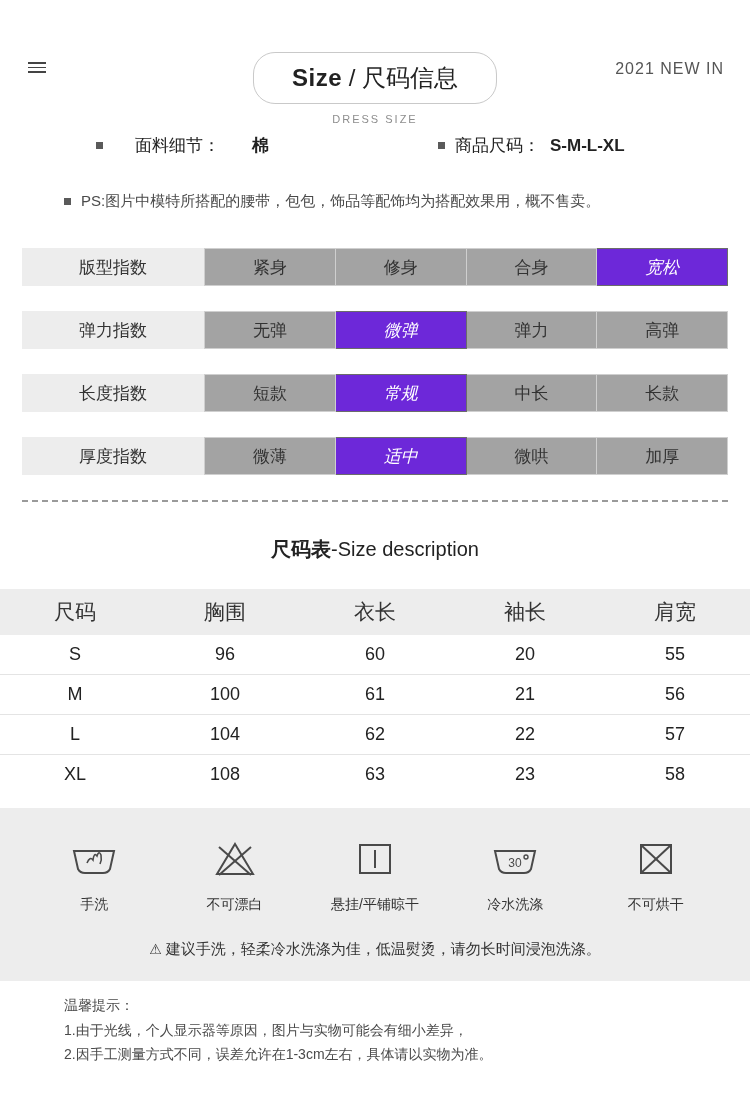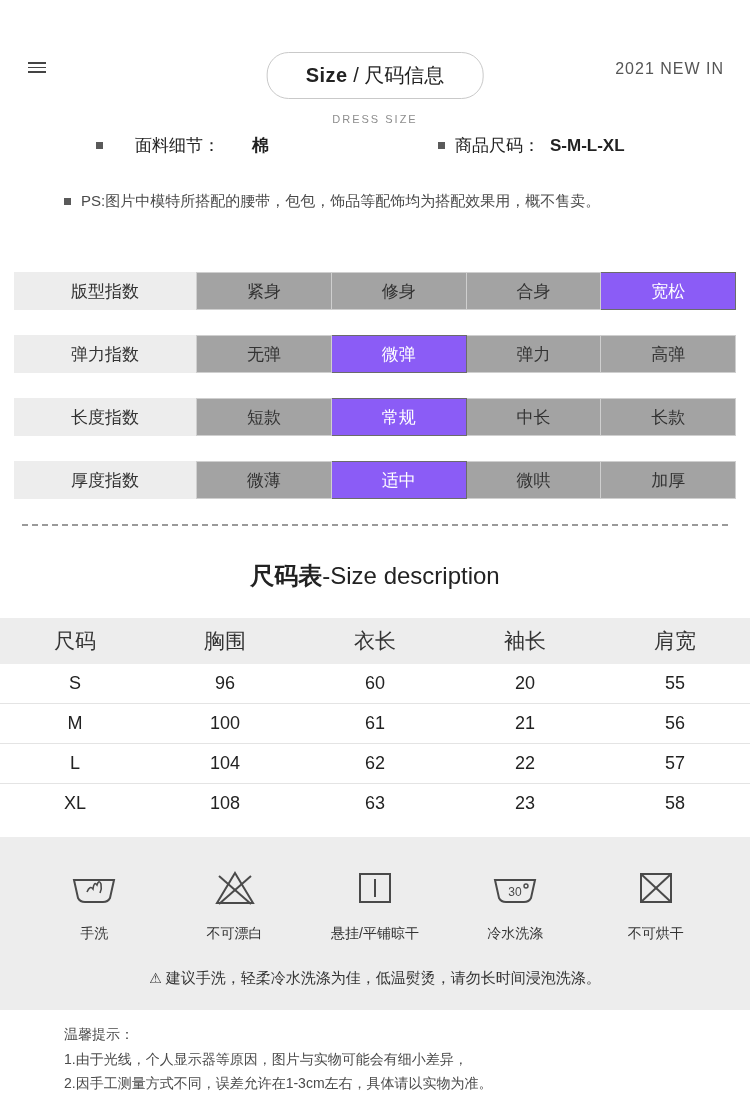--- a/index.html
+++ b/index.html
@@ -36,21 +36,21 @@
     width: 100%;
   }
   .title-pill {
     position: absolute;
     left: 50%;
     transform: translateX(-50%);
     top: 52px;
     border: 1px solid #c9c9c9;
     border-radius: 22px;
     padding: 9px 38px;
-    font-size: 20px;
+    font-size: 24px;
     white-space: nowrap;
     background: #fff;
   }
   .title-pill .bold {
     font-weight: bold;
     letter-spacing: .5px;
   }
   .dress-size {
     position: absolute;
     left: 50%;
@@ -98,22 +98,22 @@
     position: relative;
     margin-top: 34px;
     height: 24px;
     font-size: 15px;
     color: #4a4a4a;
   }
   .ps-row .info-item { left: 64px; }
 
   
   .idx-wrap {
-    margin-top: 56px;
-    padding: 0 14px;
+    margin-top: 32px;
+    padding: 0 22px;
   }
   .idx-row {
     display: flex;
     height: 38px;
     margin-bottom: 25px;
     font-size: 17px;
   }
   .idx-label {
     width: 182px;
     background: #ededed;
@@ -127,37 +127,38 @@
     border: 1px solid #cfcfcf;
     border-left: none;
     display: flex;
     align-items: center;
     justify-content: center;
     color: #333;
     background: #a3a3a3;
   }
   .idx-cell.first { border-left: 1px solid #cfcfcf; }
   .idx-cell.active {
-    background: #8b5cf6;
+    background: #6d28d9;
     color: #ffffff;
     border-color: #6b6b6b;
+    font-style: italic;
   }
 
   
   .dash {
     margin: 14px 22px 0 22px;
     border-top: 2px dashed #9a9a9a;
     height: 0;
   }
 
   
   .chart-title {
     text-align: center;
     margin-top: 34px;
-    font-size: 24px;
+    font-size: 20px;
   }
   .chart-title .cn { font-weight: bold; }
   table.size {
     width: 100%;
     border-collapse: collapse;
     margin-top: 26px;
     font-size: 18px;
   }
   table.size th, table.size td {
     text-align: center;

